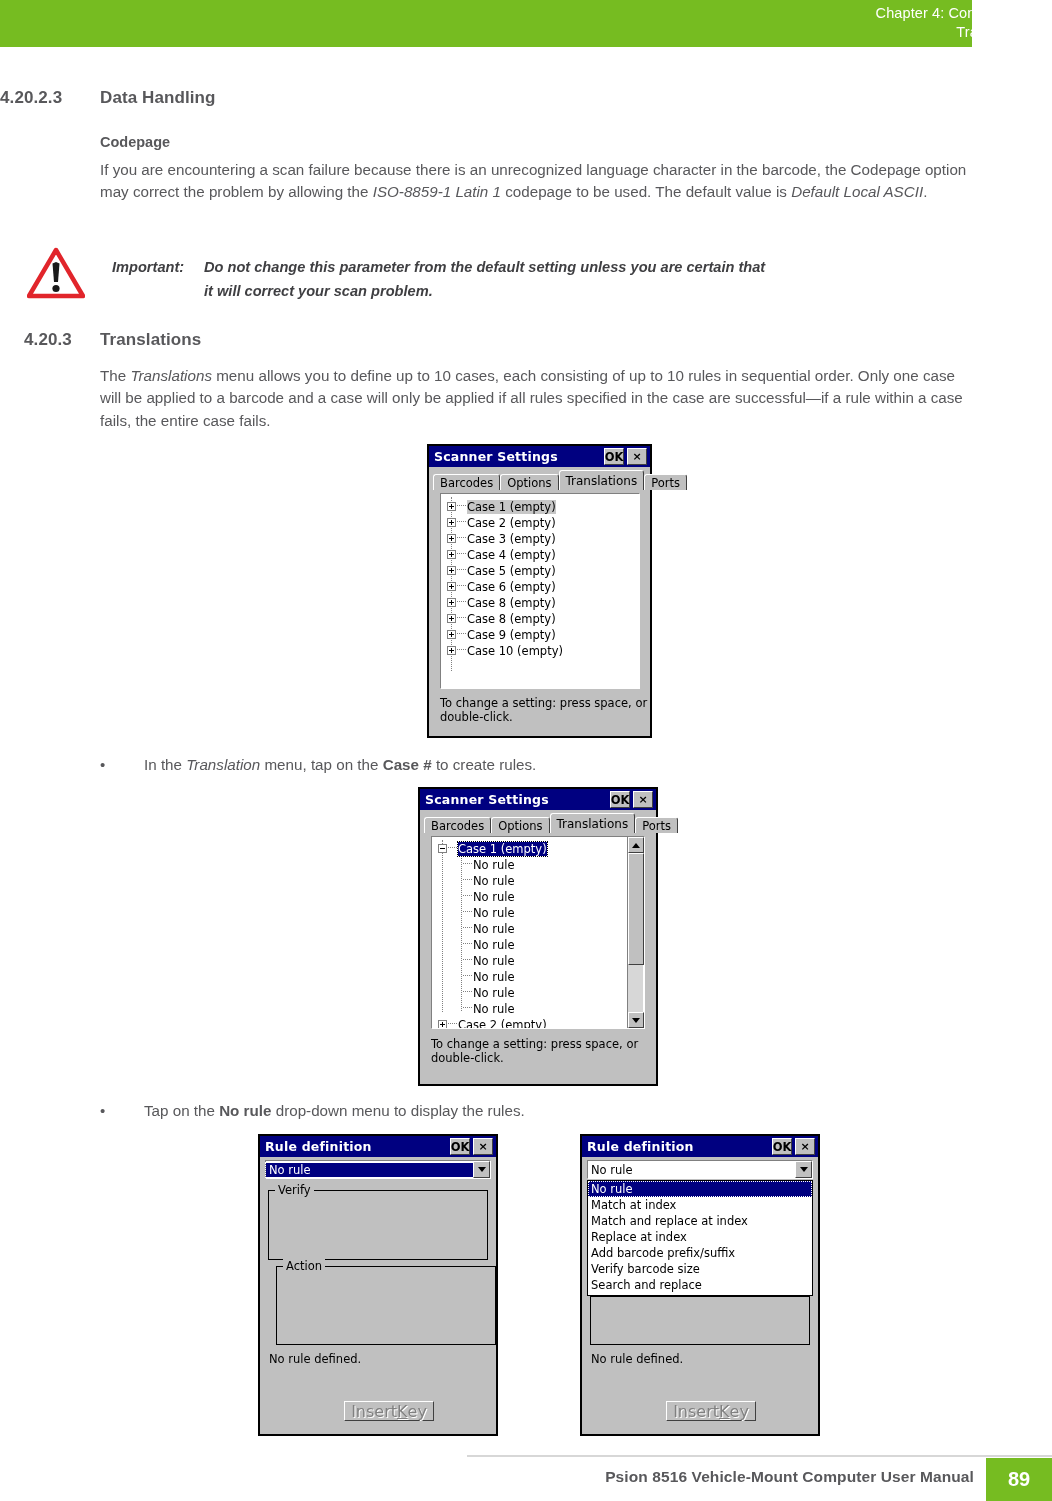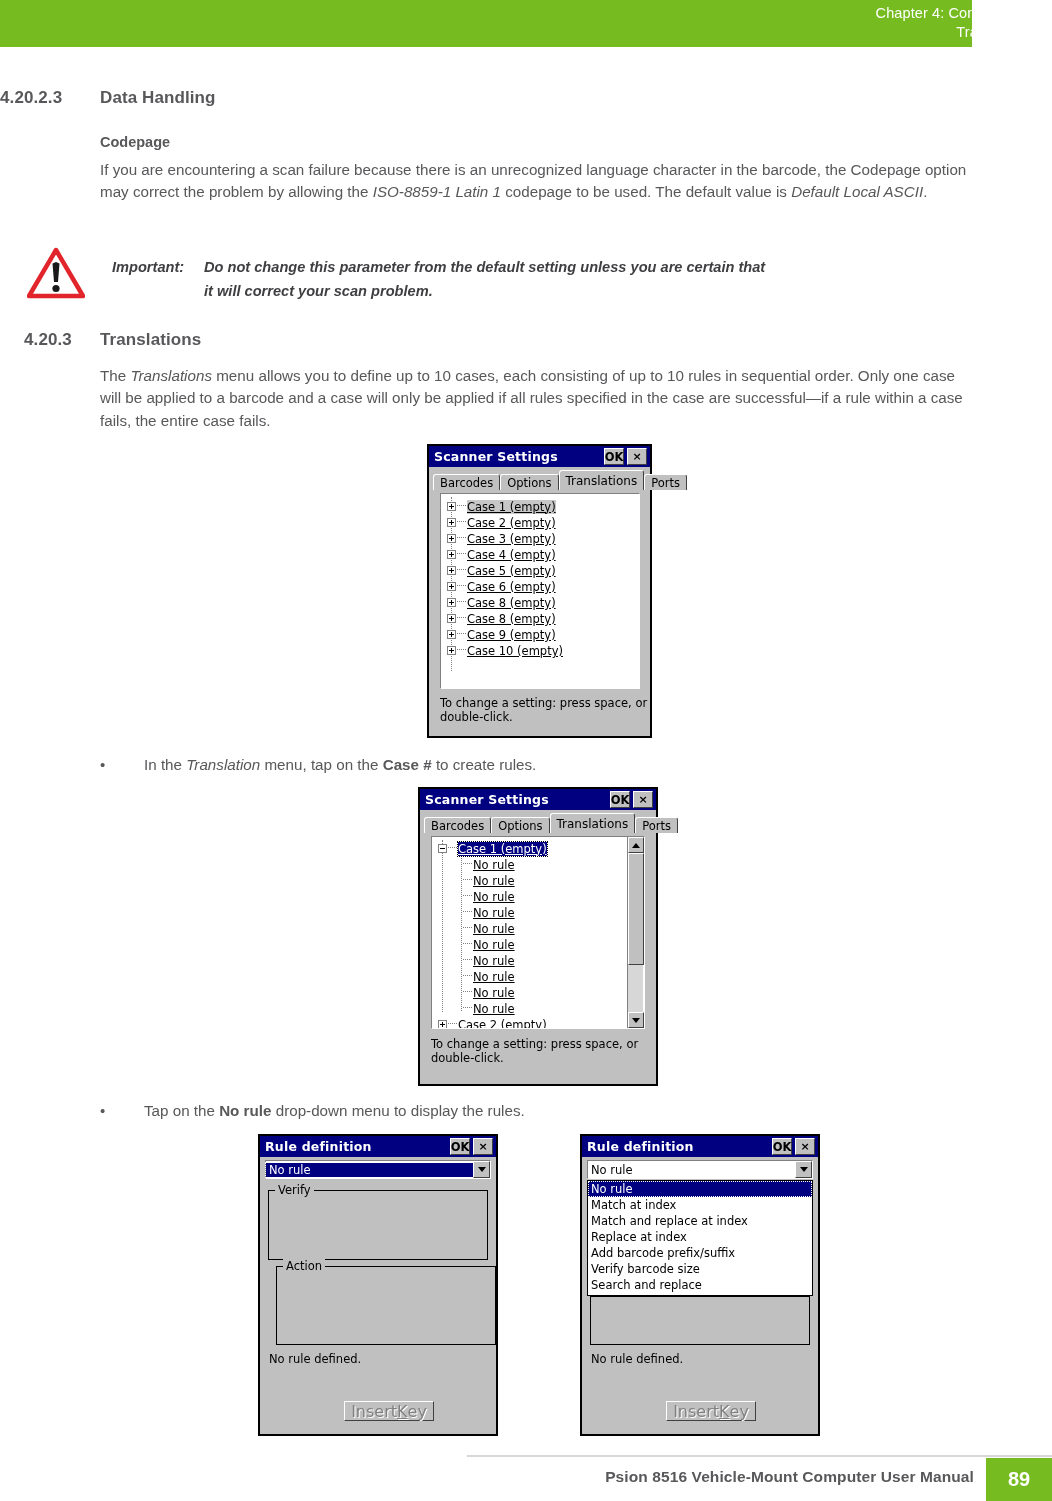--- a/index.html
+++ b/index.html
@@ -257,21 +257,21 @@
     width: 1px; height: 5px;
     background: #000;
   }
   .tree-row .dots {
     display: inline-block;
     width: 9px;
     border-top: 1px dotted #808080;
     vertical-align: middle;
     margin: 0 1px 2px 0;
   }
-  .tree-label { vertical-align: middle; text-decoration: underline; }
+  .tree-label { vertical-align: middle; }
   .tree-label.sel-grey { background: #c7c7c7; }
   .tree-label.sel-blue { background: #000080; color: #ffffff; outline: 1px dotted #000; }
 
   .tree-indent-line {
     position: absolute;
     border-left: 1px dotted #808080;
   }
 
   .ce-hint {
     position: absolute;

